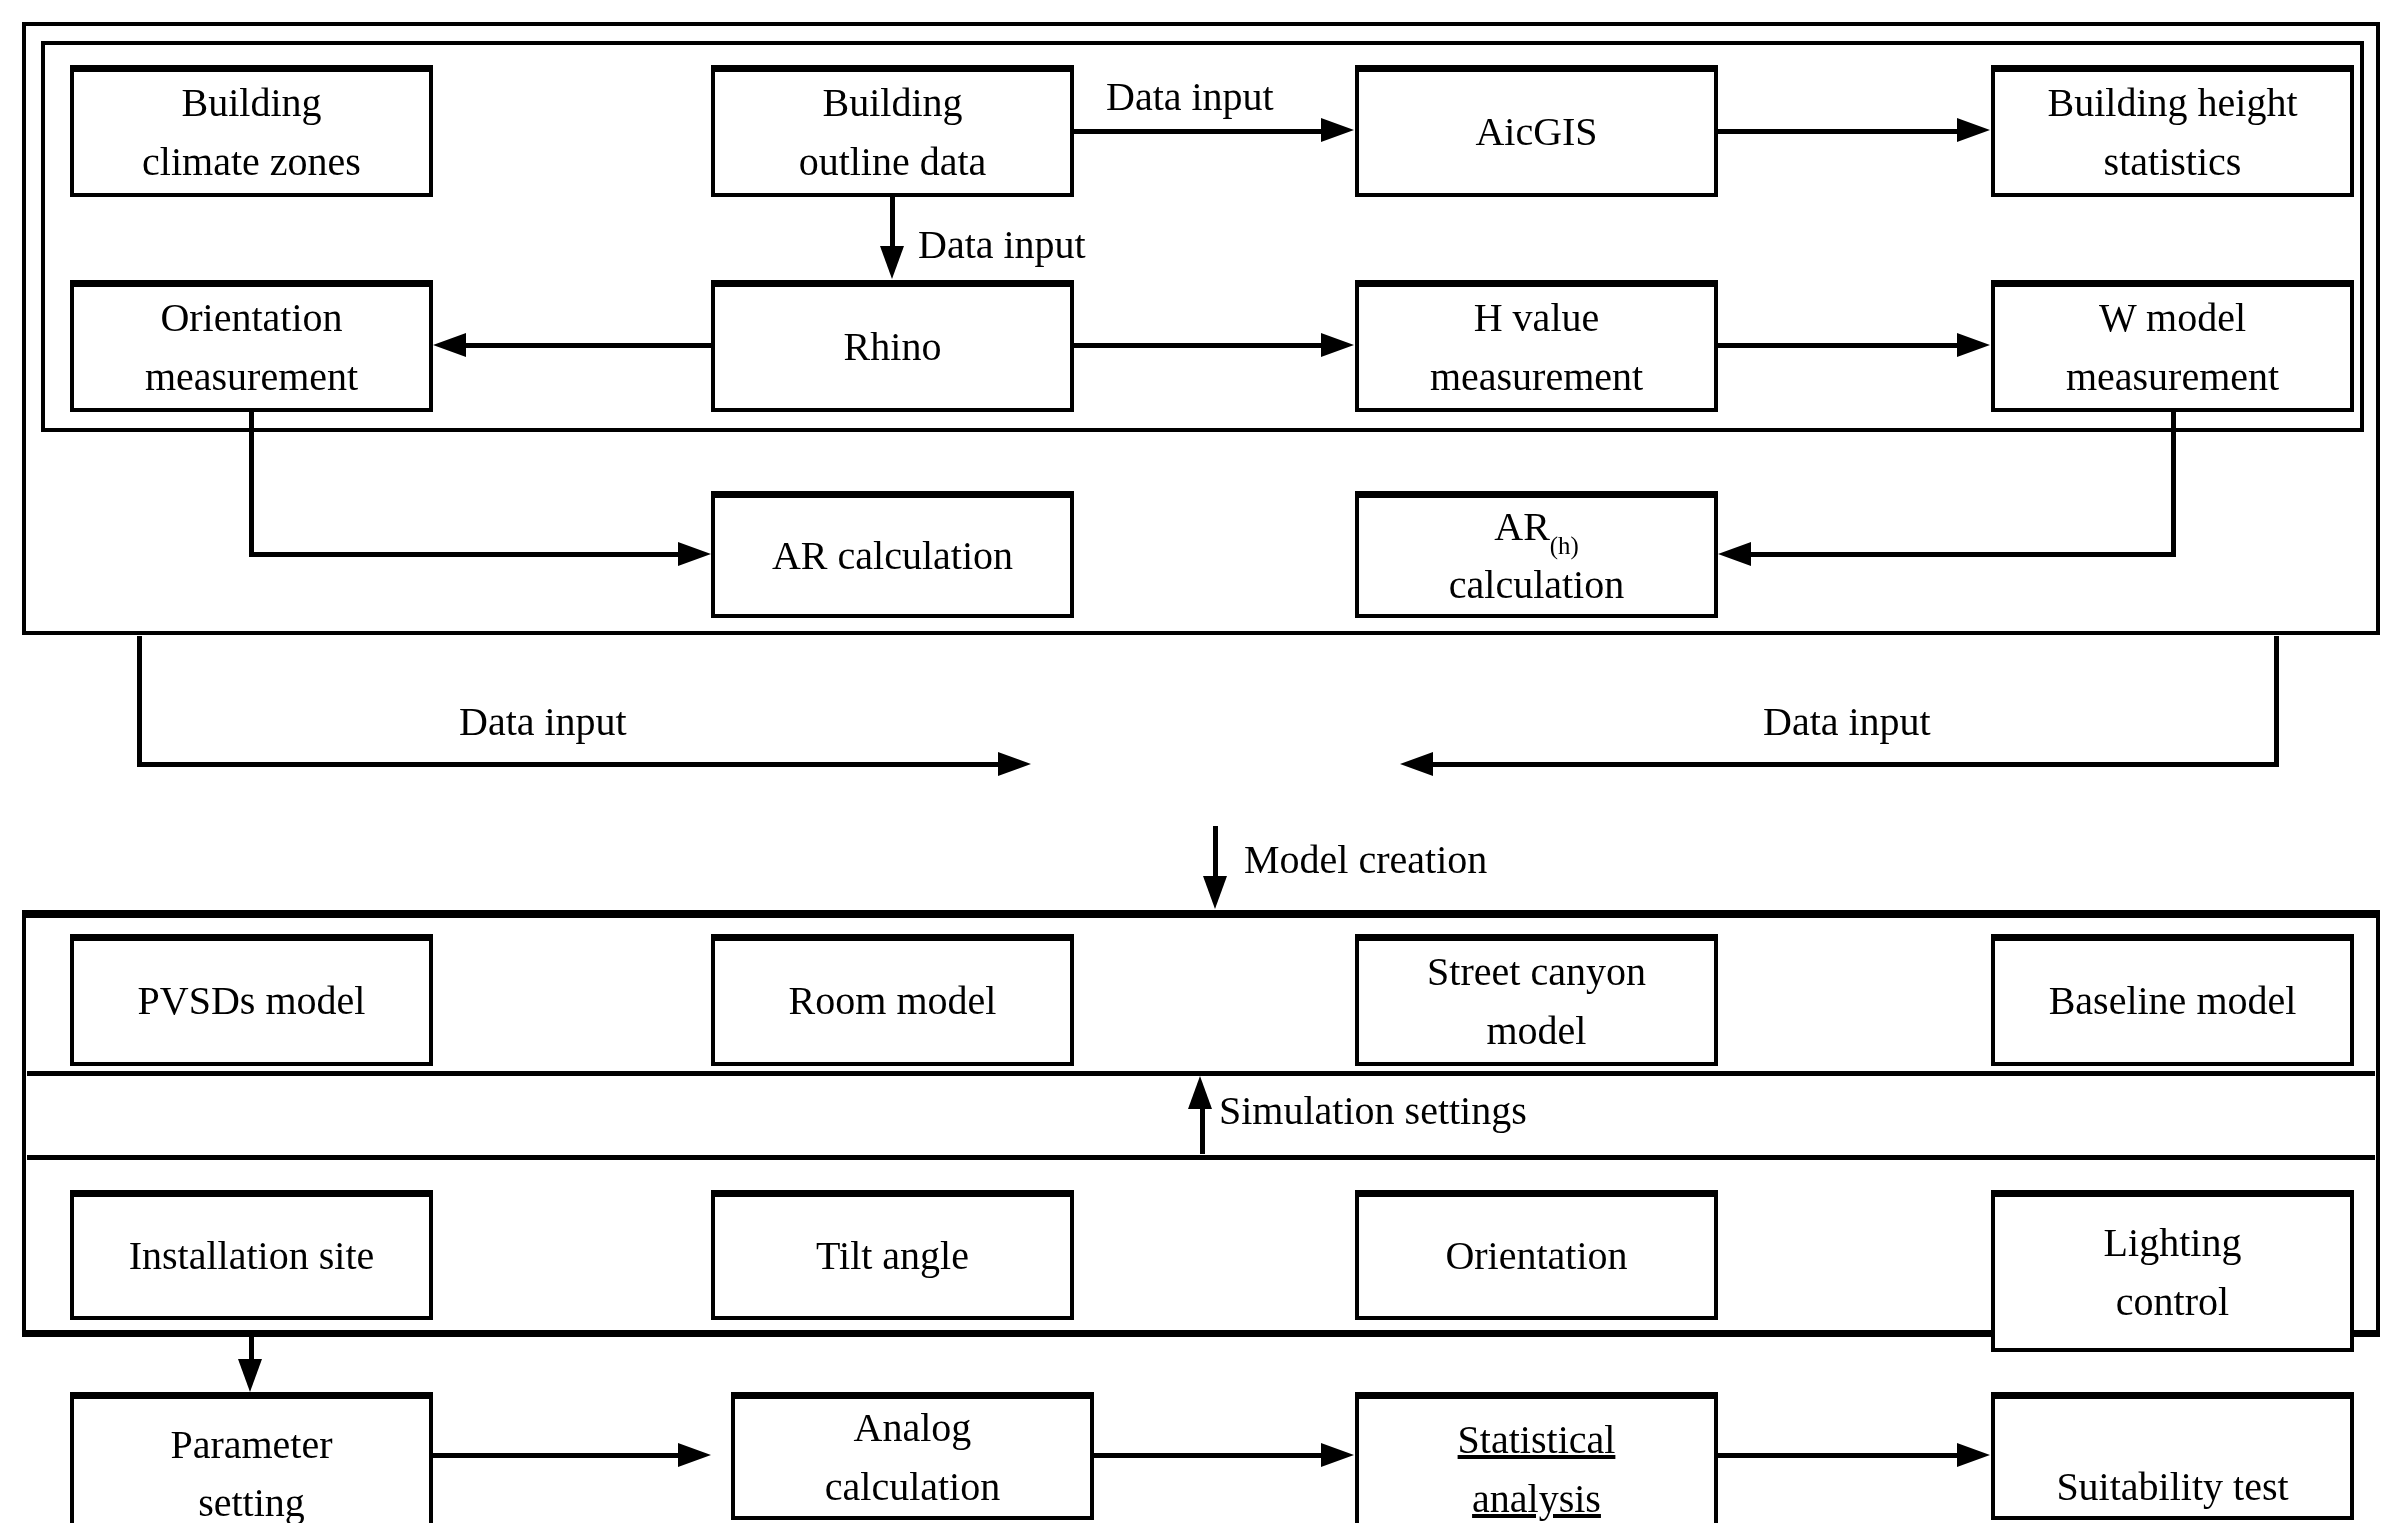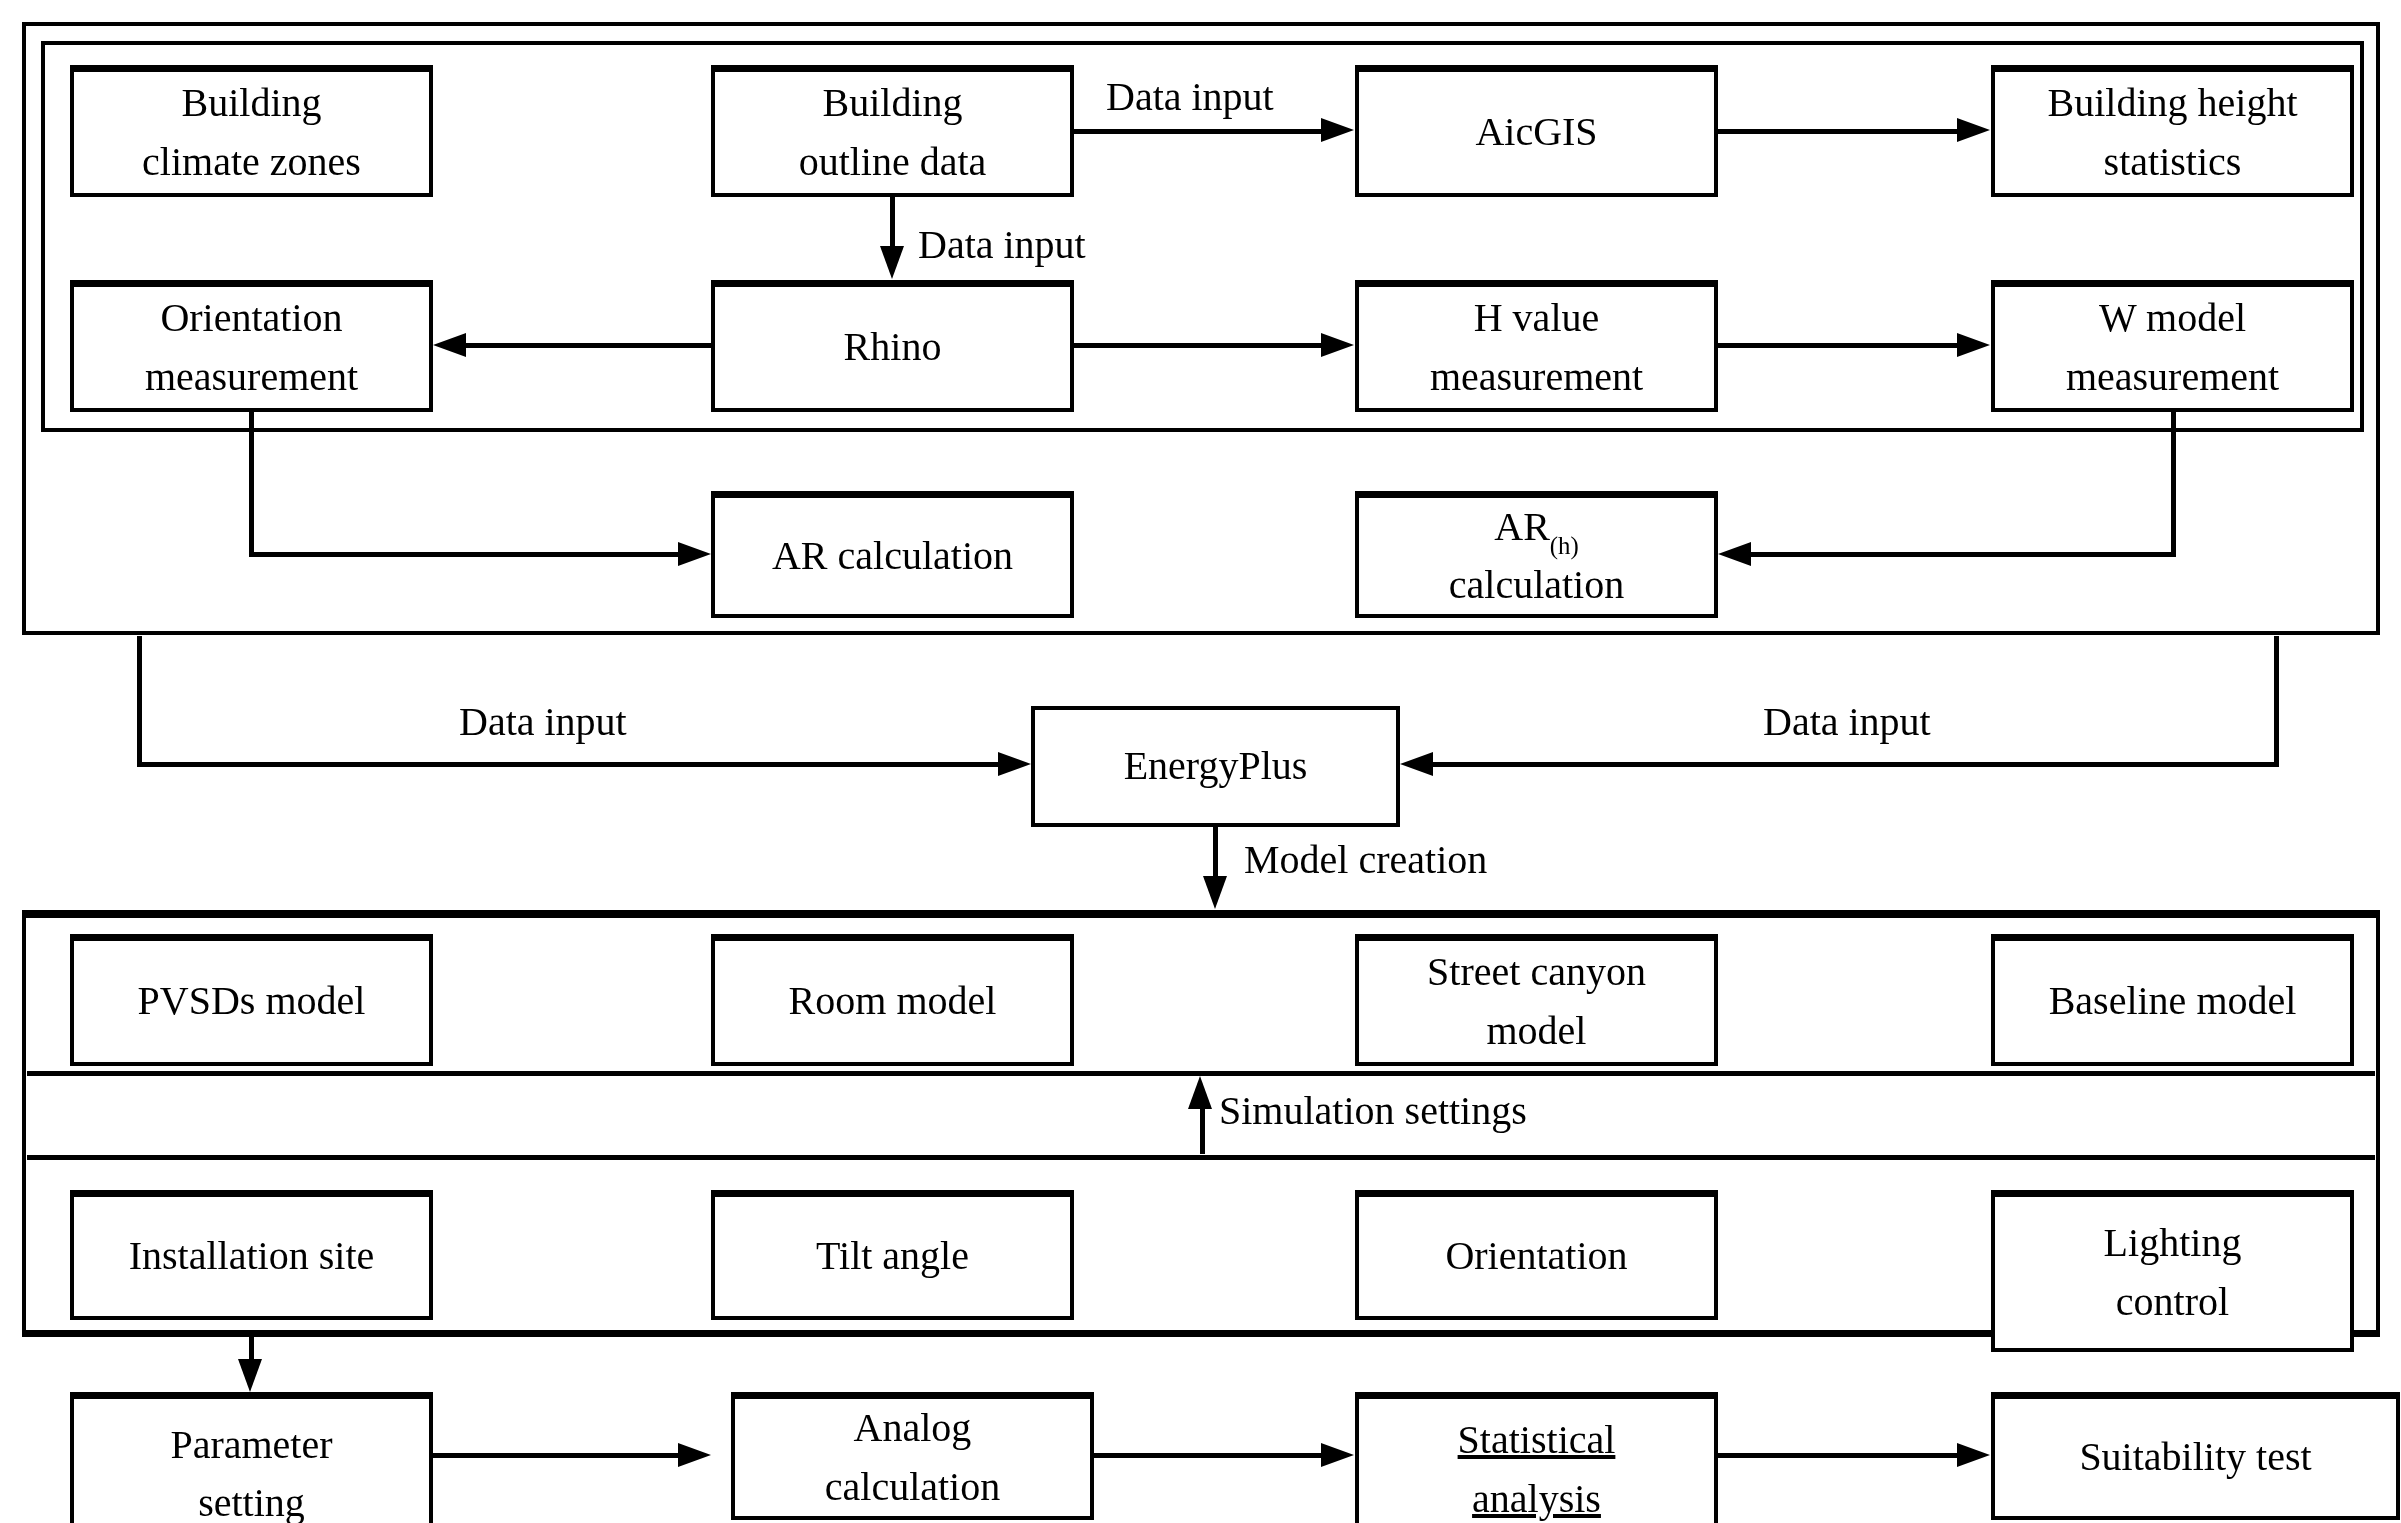--- a/index.html
+++ b/index.html
@@ -124,23 +124,20 @@
   </div>
 
   <div class="box" style="left:711px;top:491px;width:363px;height:127px;">
     <span class="ln">AR calculation</span>
   </div>
   <div class="box" style="left:1355px;top:491px;width:363px;height:127px;">
     <span class="ln"><span>AR</span><sub class="arsub">(h)</sub></span>
     <span class="ln">calculation</span>
   </div>
 
-  <div class="box" style="left:1031px;top:706px;width:369px;height:121px;border-top-width:4.8px;">
-    <span class="ln">EnergyPlus</span>
-  </div>
 
   <div class="box" style="left:70px;top:934px;width:363px;height:132px;">
     <span class="ln">PVSDs model</span>
   </div>
   <div class="box" style="left:711px;top:934px;width:363px;height:132px;">
     <span class="ln">Room model</span>
   </div>
   <div class="box" style="left:1355px;top:934px;width:363px;height:132px;">
     <span class="ln">Street canyon</span>
     <span class="ln">model</span>
@@ -168,21 +165,21 @@
     <span class="ln">setting</span>
   </div>
   <div class="box" style="left:711px;top:1392px;width:363px;height:128px;margin-left:20px;">
     <span class="ln">Analog</span>
     <span class="ln">calculation</span>
   </div>
   <div class="box" style="left:1355px;top:1392px;width:363px;height:152px;text-decoration:underline;">
     <span class="ln">Statistical</span>
     <span class="ln">analysis</span>
   </div>
-  <div class="box" style="left:1991px;top:1392px;width:409px;height:128px;">
+  <div class="box" style="left:1991px;top:1392px;width:363px;height:128px;justify-content:flex-end;">
     <span class="ln">Suitability test</span>
   </div>
 
   <div class="elabel" style="left:1106px;top:73px;">Data input</div>
   <div class="elabel" style="left:918px;top:221px;">Data input</div>
   <div class="elabel" style="left:459px;top:698px;">Data input</div>
   <div class="elabel" style="left:1763px;top:698px;">Data input</div>
   <div class="elabel" style="left:1244px;top:836px;">Model creation</div>
   <div class="elabel" style="left:1219px;top:1087px;">Simulation settings</div>
 

